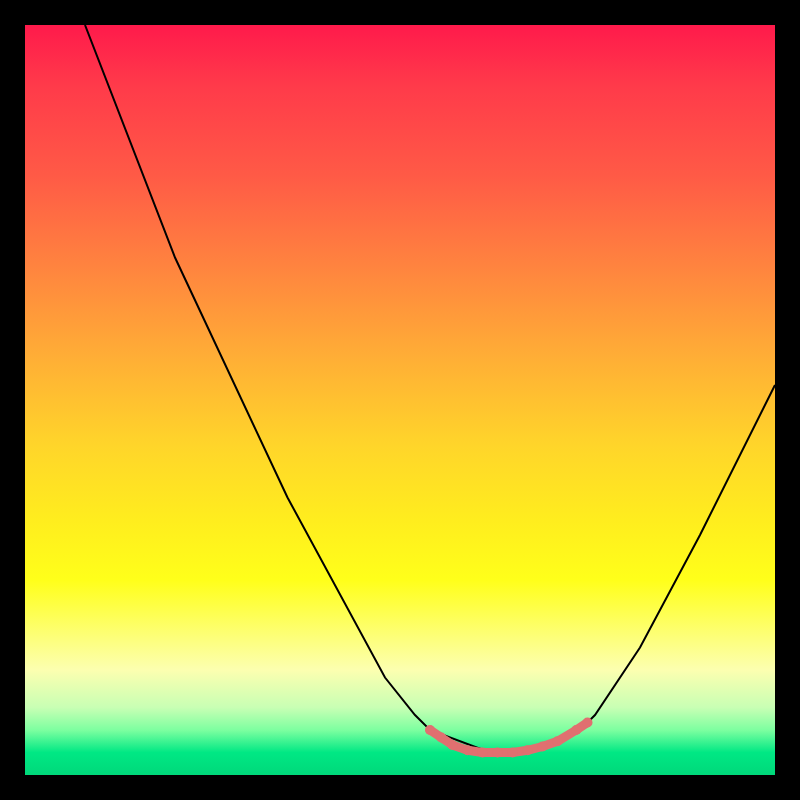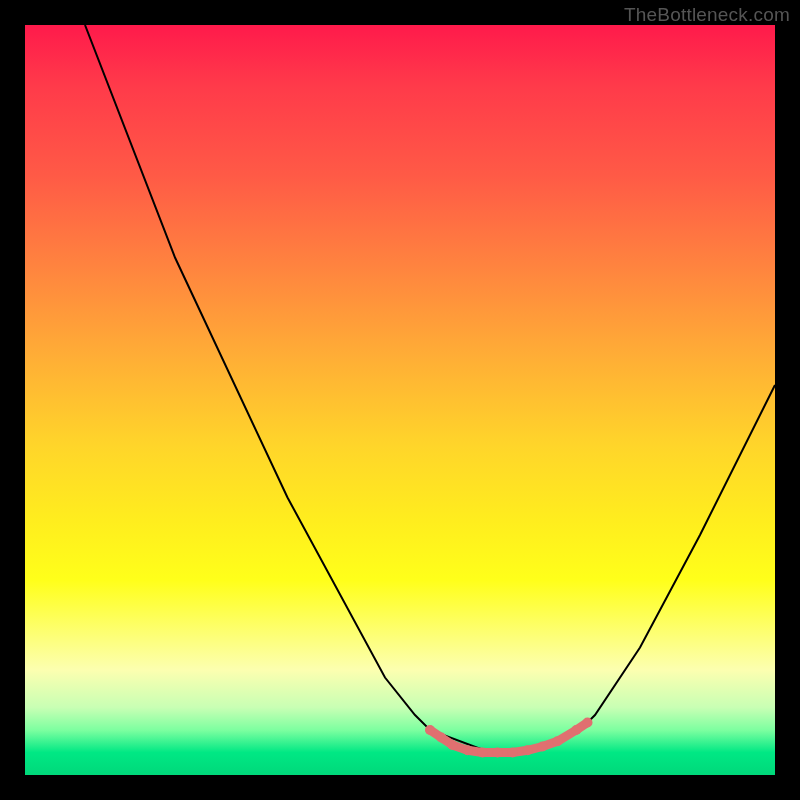--- a/index.html
+++ b/index.html
@@ -83,14 +83,13 @@
           <circle cx="472.5" cy="727.5" r="5" fill="#e07070"></circle>
           <circle cx="487.5" cy="727.5" r="5" fill="#e07070"></circle>
           <circle cx="502.5" cy="725.3" r="5" fill="#e07070"></circle>
           <circle cx="517.5" cy="721.5" r="5" fill="#e07070"></circle>
           <circle cx="532.5" cy="716.3" r="5" fill="#e07070"></circle>
           <circle cx="551.3" cy="705.0" r="5" fill="#e07070"></circle>
           <circle cx="562.5" cy="697.5" r="5" fill="#e07070"></circle>
         </g>
     </svg>
   </div>
-  <div class="watermark">TheBottleneck.com</div>
 </div>
 
 </body></html>

